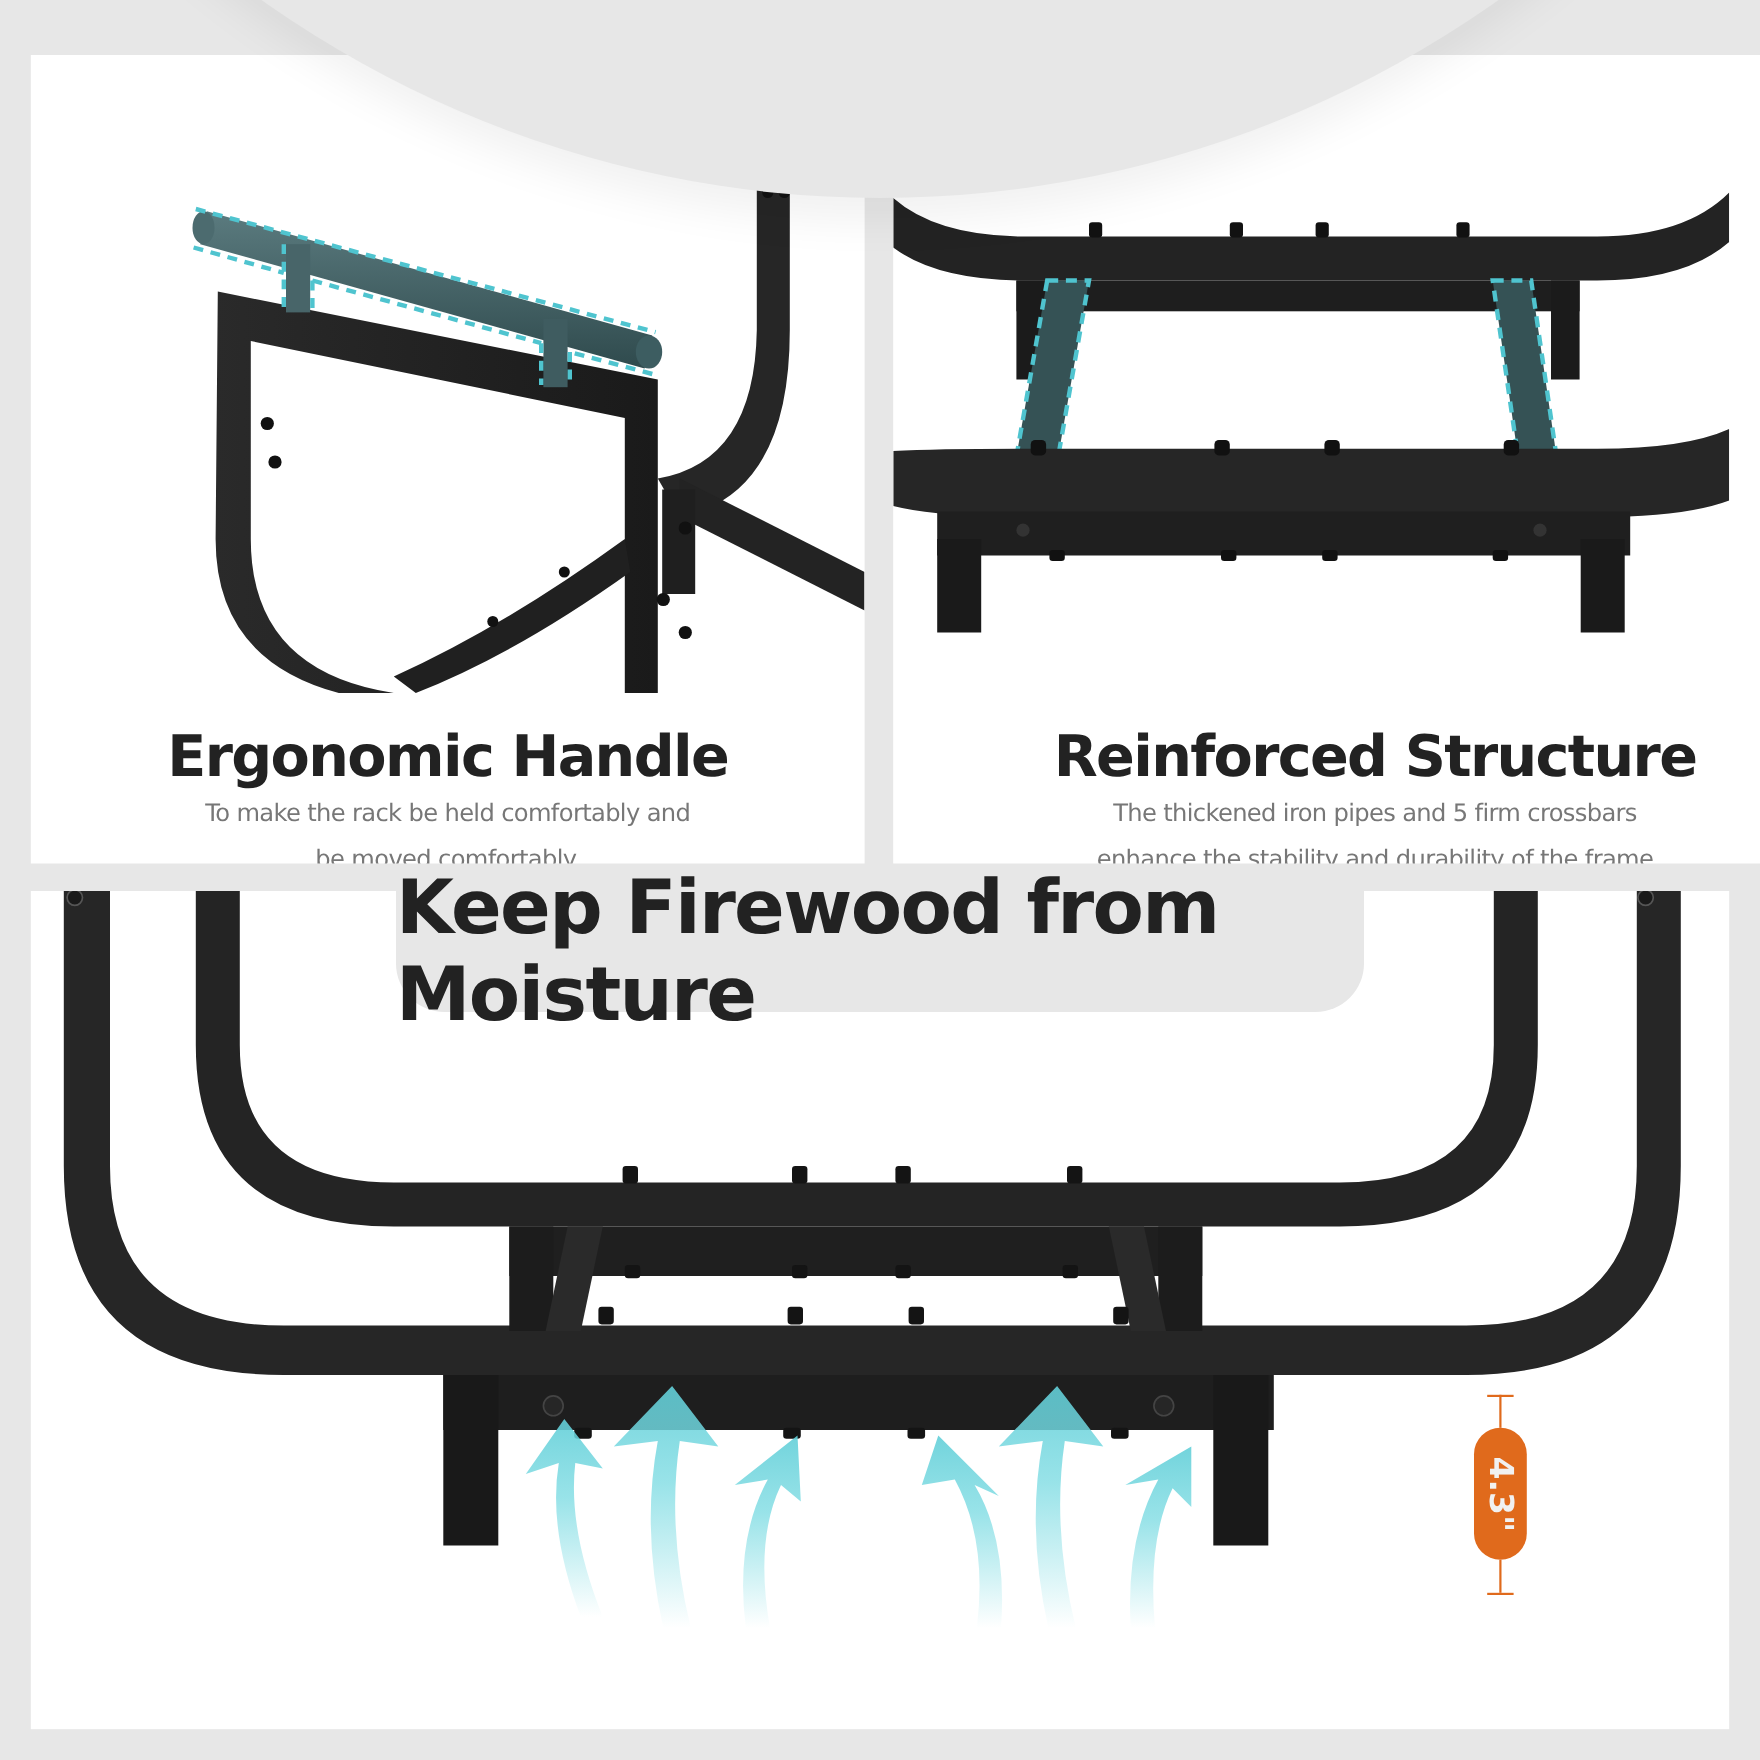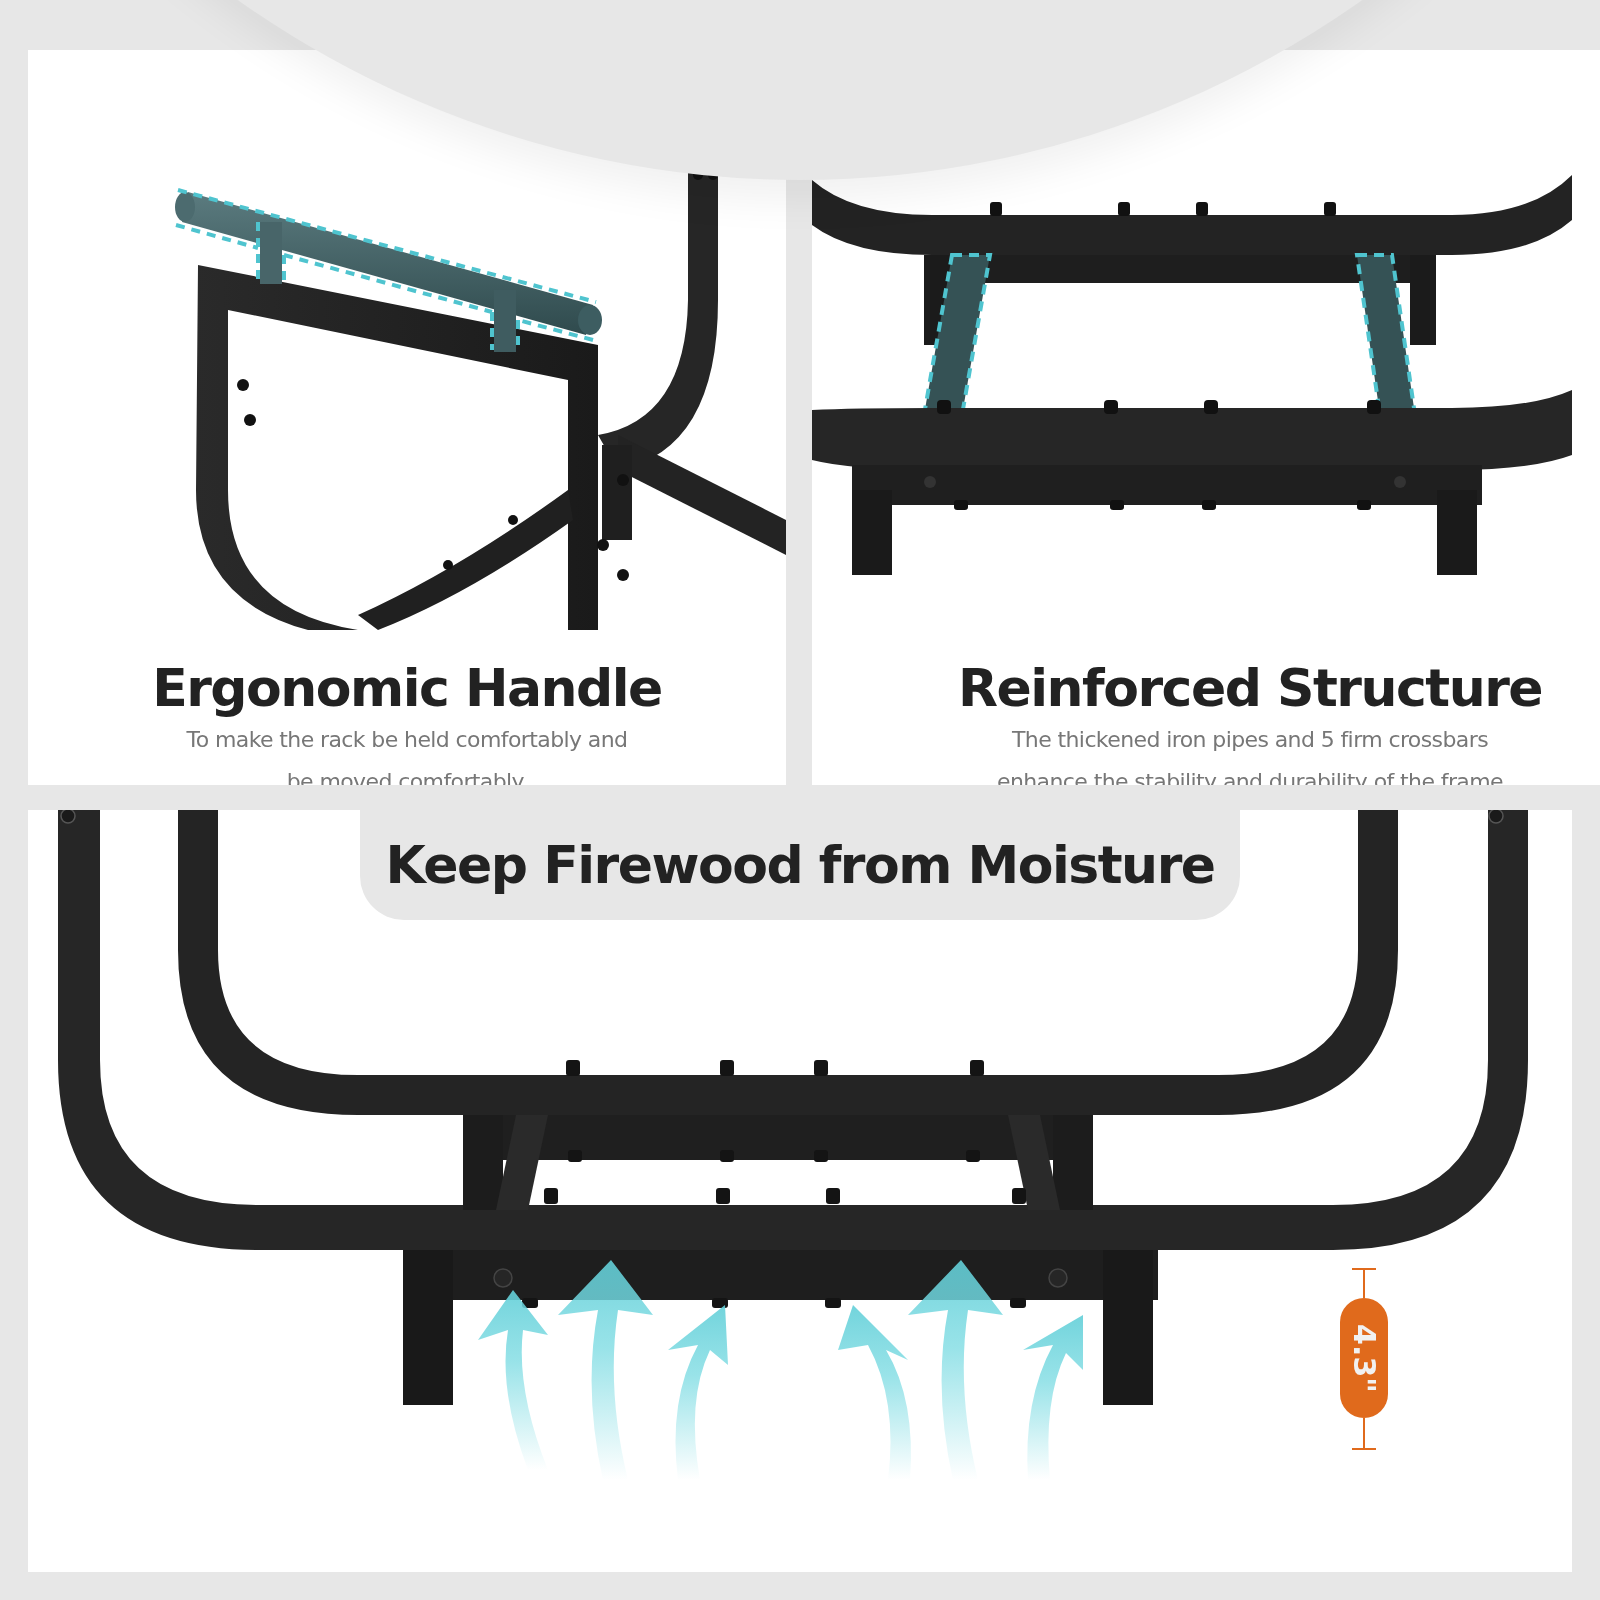--- a/index.html
+++ b/index.html
@@ -43,21 +43,21 @@
   .panel-tl .caption { top: 608px; }
   .panel-tr .caption { top: 608px; }
 
   .banner {
     position: absolute; left: 360px; top: 810px; width: 880px; height: 110px;
     background: #e7e7e7; border-radius: 0 0 44px 44px; z-index: 7;
     display: flex; align-items: center; justify-content: center;
   }
   .banner-title {
     font-family: "DejaVu Sans", "Liberation Sans", sans-serif;
-    font-weight: bold; color: #222222; font-size: 52px; letter-spacing: -1.5px;
+    font-weight: bold; color: #222222; font-size: 68px; letter-spacing: -1.5px;
   }
 
   .measure {
     position: absolute; left: 1340px; top: 1268px; width: 48px; height: 182px; z-index: 8;
   }
   .measure-pill {
     position: absolute; left: 0; top: 30px; width: 48px; height: 120px;
     background: #e06a1c; border-radius: 24px;
     display: flex; align-items: center; justify-content: center;
   }

